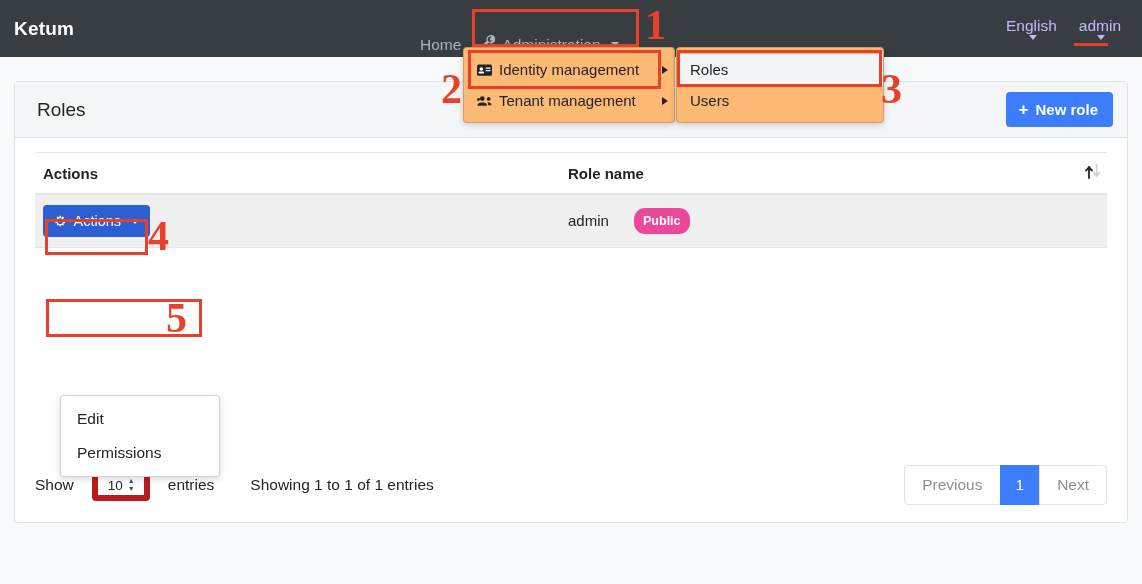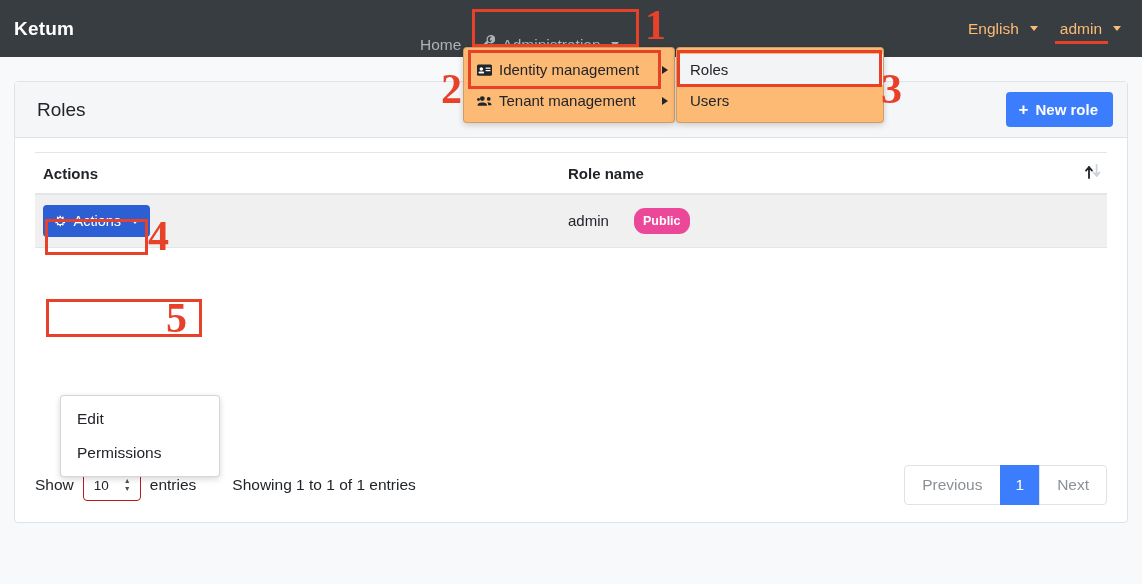--- a/index.html
+++ b/index.html
@@ -47,24 +47,25 @@
     border-right: 4.5px solid transparent;
     border-top: 5px solid currentColor;
     display: inline-block;
     margin-left: 3px;
   }
   .nav-right {
     position: absolute; right: 12px; top: 0;
     height: 57px; display: flex; align-items: center; gap: 4px;
   }
   .nav-right .nav-item {
-    color: #fdba74; font-size: 15.5px;
-    display: flex; align-items: center; gap: 8px;
+    color: #c4b5fd; font-size: 15.5px;
+    display: flex; align-items: center; 
     padding: 4px 9px;
     position: relative;
+    flex-direction: column;
   }
   .admin-underline::after {
     content: ""; position: absolute;
     left: 4px; right: 22px; bottom: -2px;
     height: 3px; background: #e8412a;
   }
 
   
   .ann-box {
     position: absolute;
@@ -208,26 +209,26 @@
   }
   .actions-menu .menu-item { padding: 8px 16px; font-size: 15.5px; }
 
   
   .table-footer {
     position: absolute;
     left: 20px; right: 20px; bottom: 18px;
     display: flex; align-items: center;
   }
   .show-entries {
-    display: flex; align-items: center; gap: 9px;
+    display: flex; align-items: center; gap: 18px;
     font-size: 15.5px; color: #212529;
   }
   .len-select {
     position: relative;
-    border: 1px solid #b91c1c;
+    border: 6px solid #b91c1c;
     border-radius: 4px;
     background: #fff;
     height: 32px; width: 58px;
     display: flex; align-items: center;
     padding-left: 10px;
     font-size: 13.5px;
     color: #212529;
   }
   .stepper {
     position: absolute; right: 9px; top: 50%;

